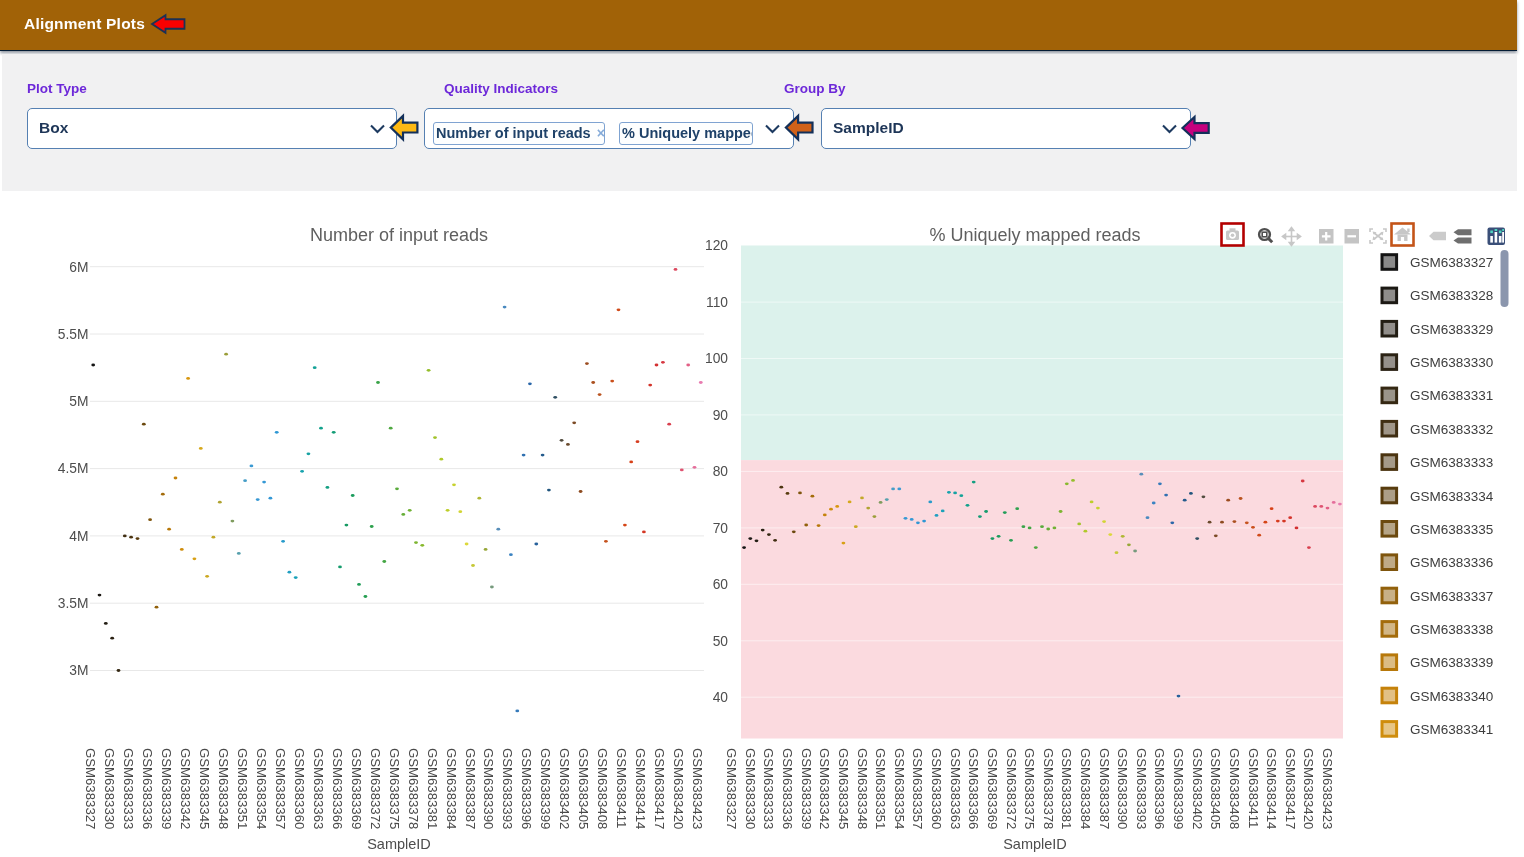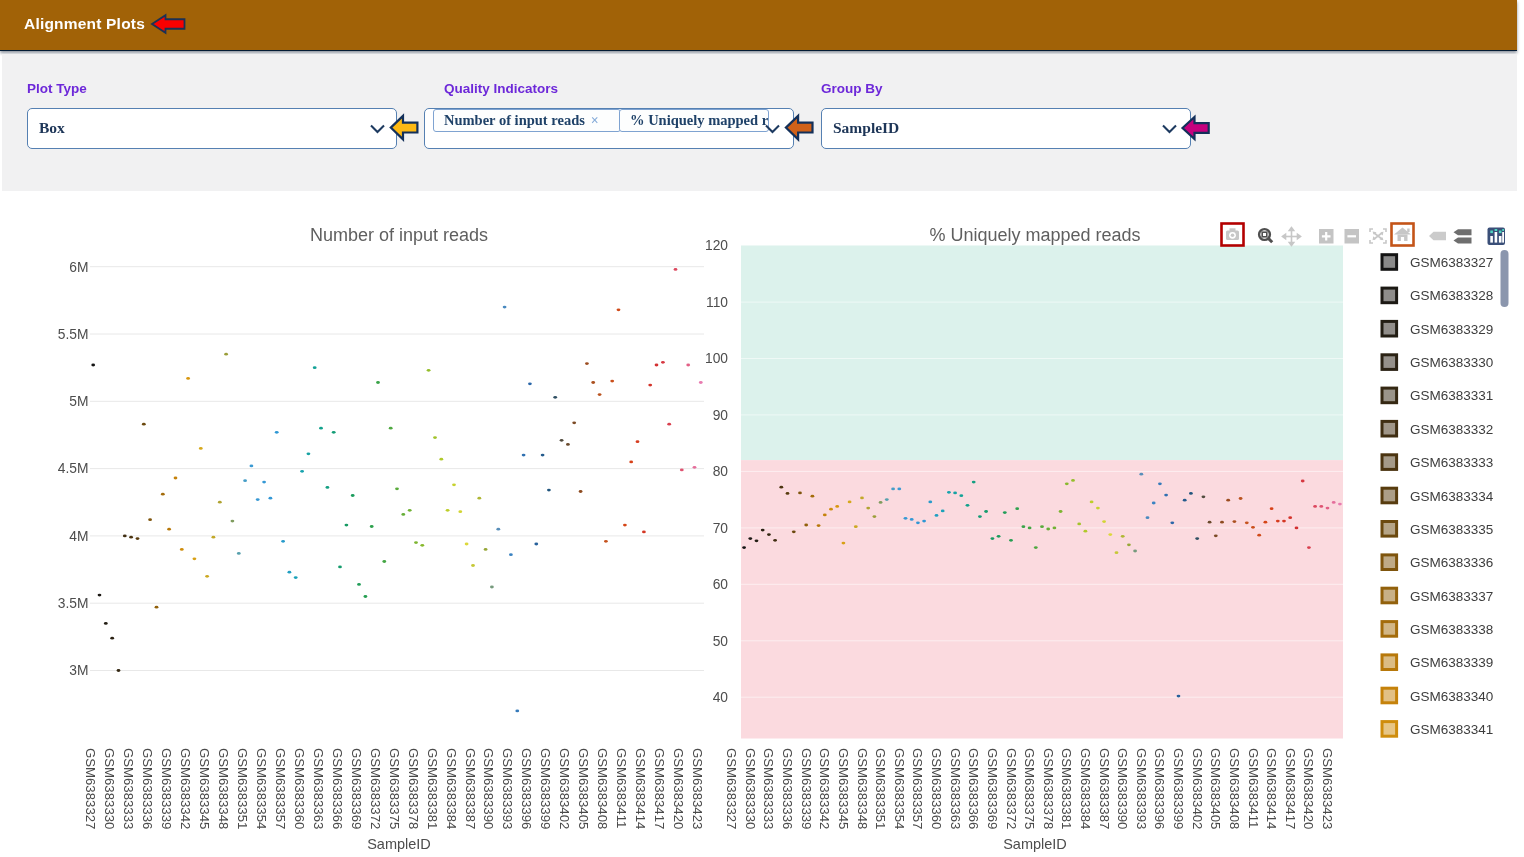--- a/index.html
+++ b/index.html
@@ -1,21 +1,21 @@
 <!DOCTYPE html>
 <html><head><meta charset="utf-8"><title>Alignment Plots</title>
 <style>
 html,body{margin:0;padding:0;width:1524px;height:857px;background:#ffffff;font-family:"Liberation Sans",sans-serif;overflow:hidden;}
 .hdr{position:absolute;left:0;top:0;width:1517px;height:50px;background:#a16207;border-bottom:1px solid #041c35;box-shadow:0 2px 3px rgba(4,20,45,.45);}
 .hdr .t{position:absolute;left:24px;top:15px;color:#ffffff;font-size:15.5px;font-weight:bold;letter-spacing:.2px;}
 .panel{position:absolute;left:2px;top:54px;width:1515px;height:137px;background:#f1f1f2;}
 .lbl{position:absolute;color:#6d28d9;font-size:13.5px;font-weight:bold;}
-.dd{position:absolute;top:108px;height:39px;width:368px;background:#ffffff;border:1.4px solid #5580b2;border-radius:5px;font-family:Liberation Serif, serif;}
+.dd{position:absolute;top:108px;height:39px;width:368px;background:#ffffff;border:1.4px solid #5580b2;border-radius:5px;}
 .val{position:absolute;left:11px;top:10px;color:#1d3557;font-size:15.5px;font-weight:600;}
-.chip{position:absolute;top:0;height:21px;line-height:21px;background:#fdfefe;border:1.3px solid #7fa3d1;border-radius:3px;color:#1e4168;font-size:14.5px;font-weight:600;padding:0 10px;white-space:nowrap;overflow:hidden;}
+.chip{position:absolute;top:13px;height:21px;line-height:21px;background:#fdfefe;border:1.3px solid #7fa3d1;border-radius:3px;color:#1e4168;font-size:14.5px;font-weight:600;padding:0 2px;white-space:nowrap;overflow:hidden;}
 .x{color:#85abd9;padding-left:6px;font-size:14px;}
 </style></head>
 <body>
 <div class="hdr">
     <div class="t">Alignment Plots</div>
   </div>
 <div class="panel"></div>
 <div class="lbl" style="left:27px;top:81px;">Plot Type</div>
 <div class="dd" style="left:27px;">
     <div class="val">Box</div>
@@ -24,21 +24,21 @@
     </svg>
   </div>
 <div class="lbl" style="left:425px;top:81px;margin-left:19px;">Quality Indicators</div>
 <div class="dd" style="left:424px;">
   <div class="chip" style="left:8px;width:166px;">Number of input reads<span class="x">×</span></div>
   <div class="chip" style="left:194px;width:128px;">% Uniquely mapped re</div>
   <svg width="17" height="10" viewBox="0 0 17 10" style="position:absolute;right:12px;top:15px;">
       <path d="M2 1.5l6.5 6.5 6.5-6.5" fill="none" stroke="#1d3a60" stroke-width="2.1"></path>
     </svg>
 </div>
-<div class="lbl" style="left:821px;top:81px;">Group By</div>
+<div class="lbl" style="left:784px;top:81px;">Group By</div>
 <div class="dd" style="left:821px;">
     <div class="val">SampleID</div>
     <svg width="17" height="10" viewBox="0 0 17 10" style="position:absolute;right:12px;top:15px;">
       <path d="M2 1.5l6.5 6.5 6.5-6.5" fill="none" stroke="#1d3a60" stroke-width="2.1"></path>
     </svg>
   </div>
 <svg width="1524" height="857" viewBox="0 0 1524 857" style="position:absolute;left:0;top:0;" font-family="Liberation Sans, sans-serif">
 <text x="399" y="241" font-size="18" fill="#5f5f5f" text-anchor="middle">Number of input reads</text>
 <line x1="90.0" y1="670.5" x2="704.0" y2="670.5" stroke="#e8e8e8" stroke-width="1"></line>
 <text x="88.5" y="675.3" font-size="13.8" fill="#4d4d4d" text-anchor="end">3M</text>

